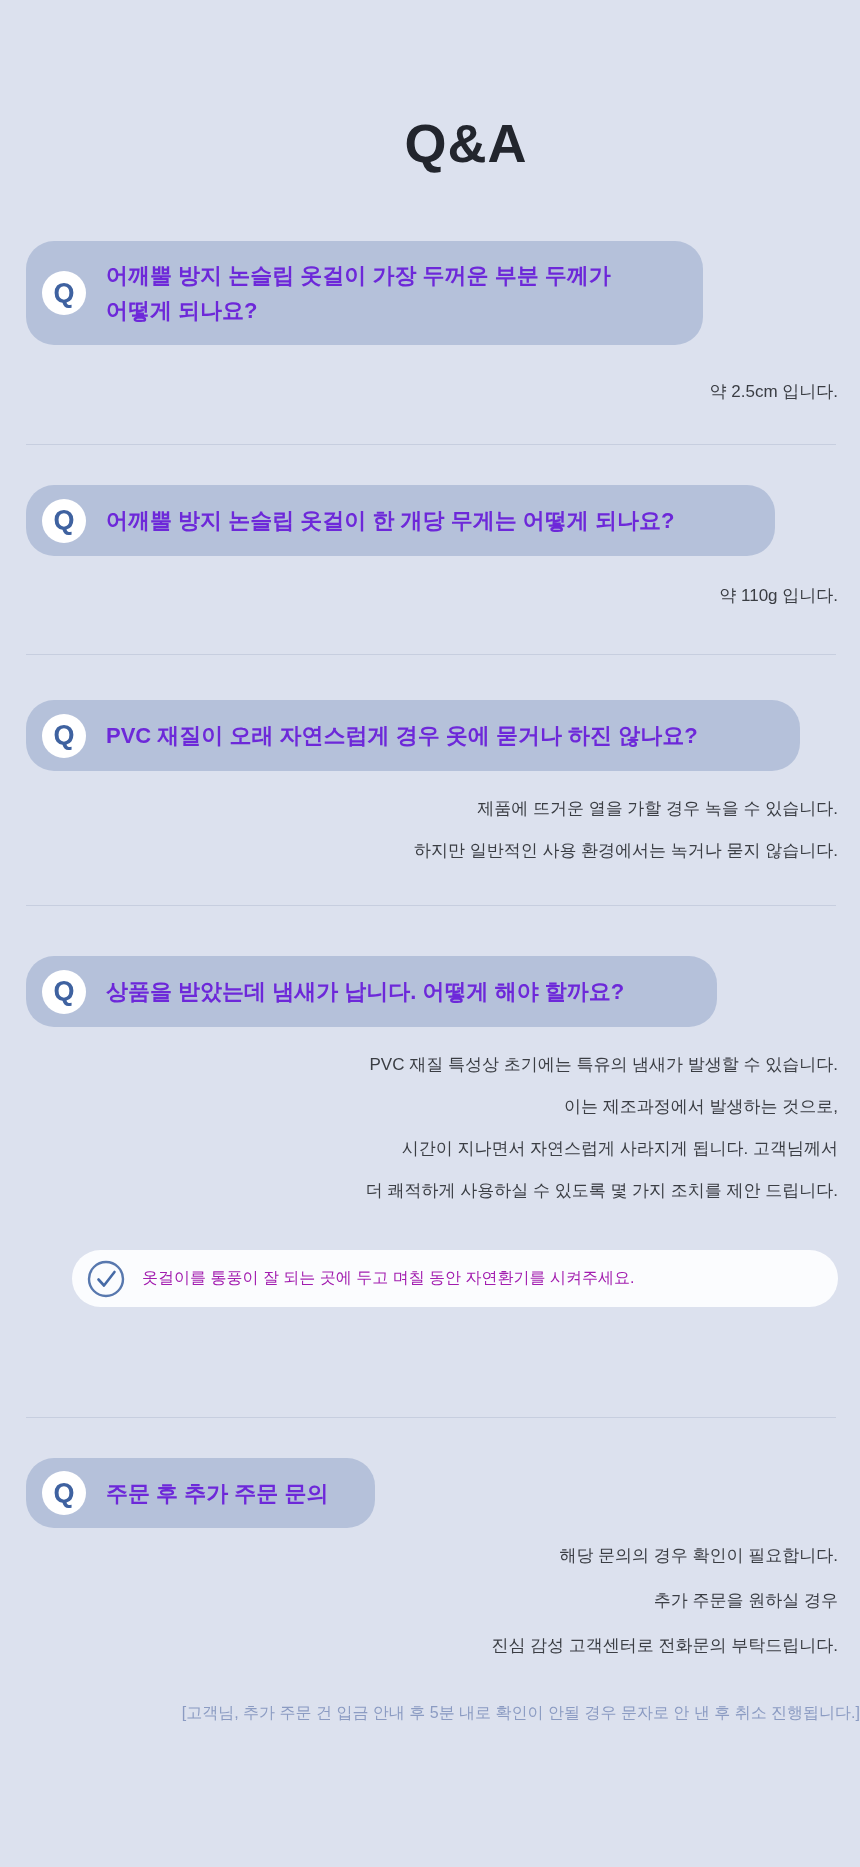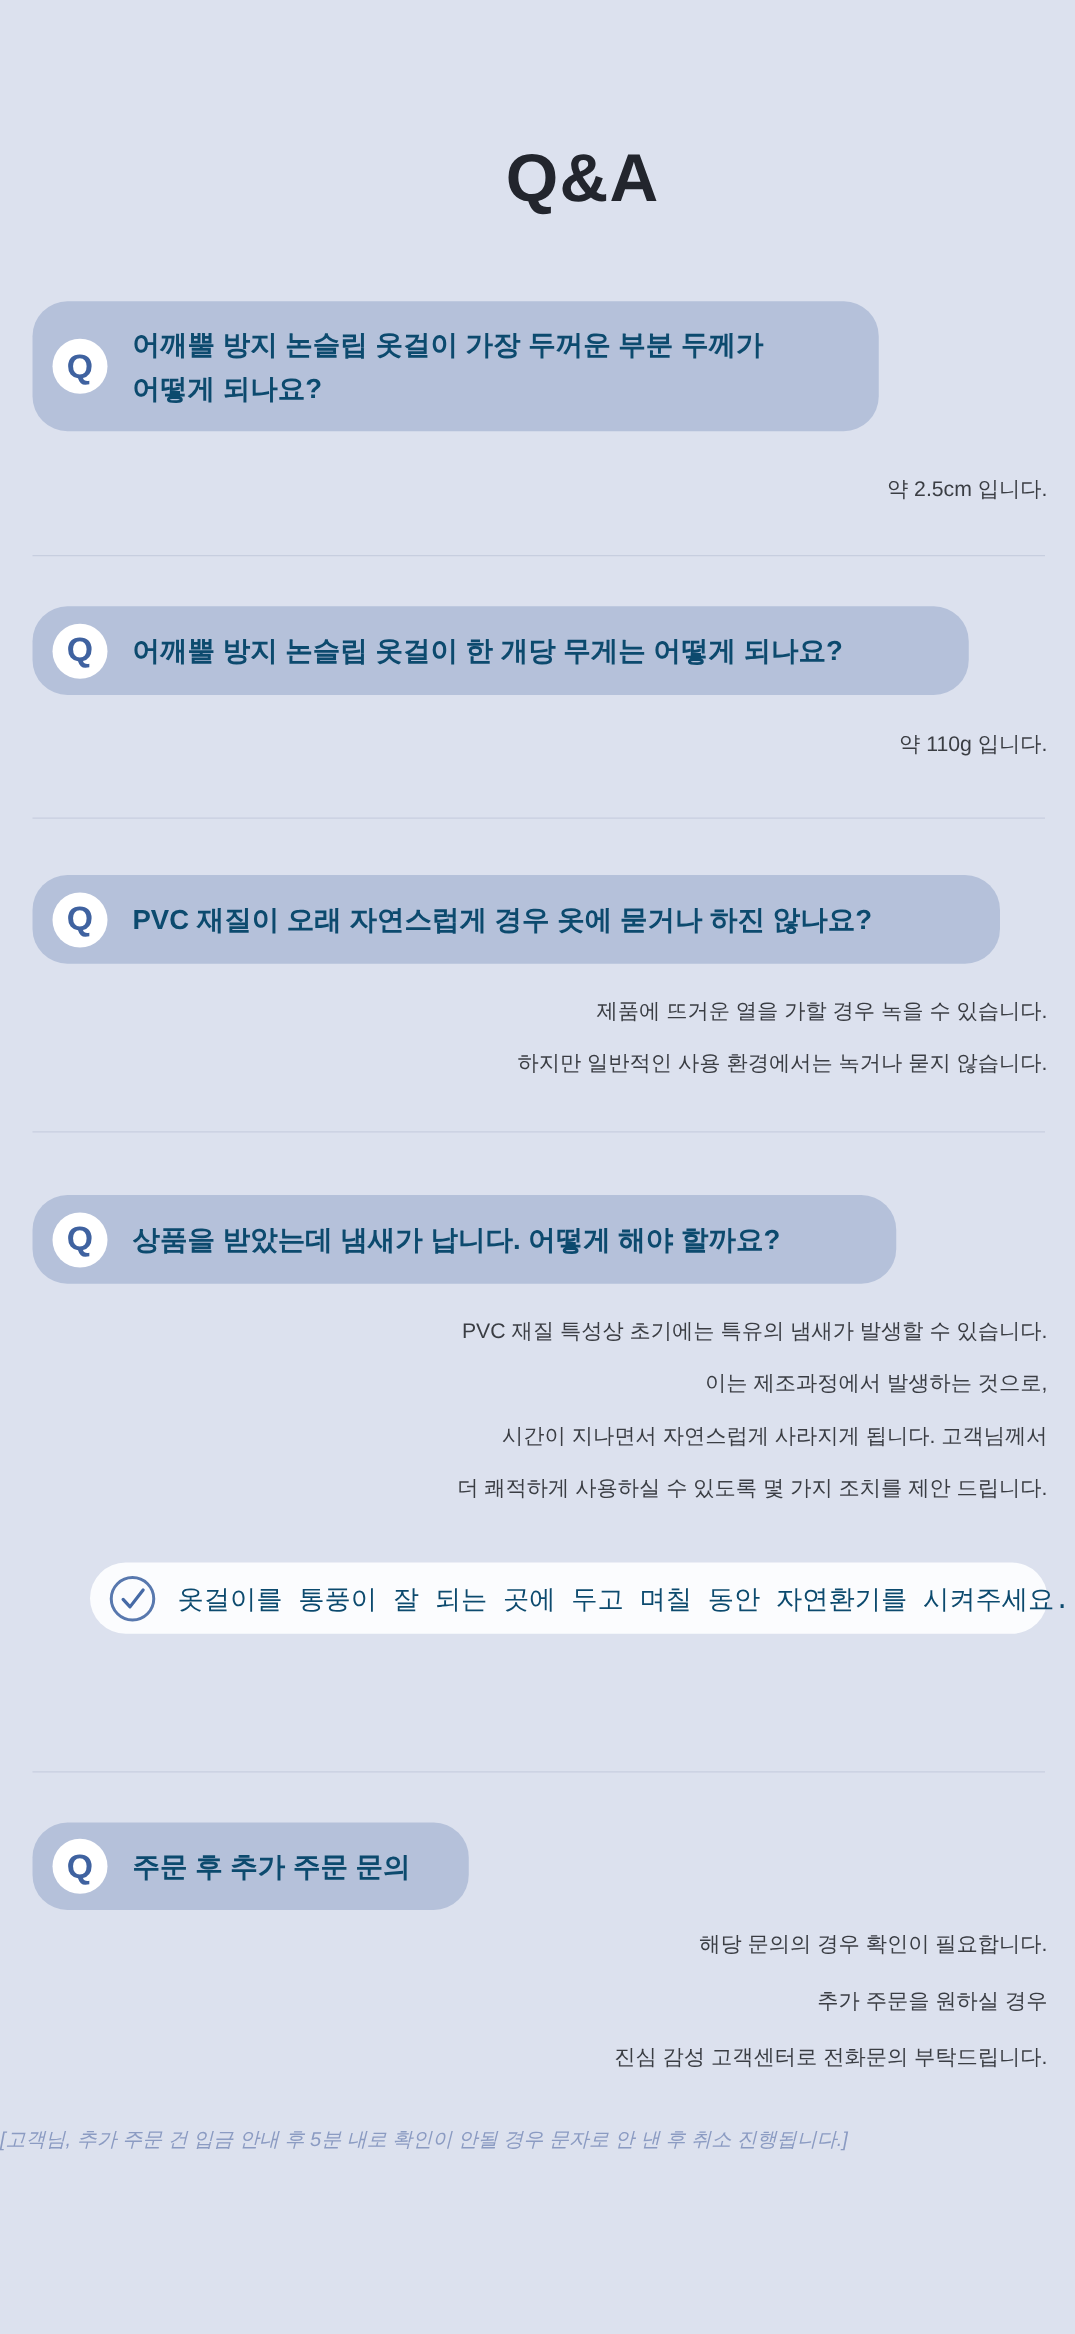--- a/index.html
+++ b/index.html
@@ -40,21 +40,21 @@
     background: #ffffff;
     color: #3f62a0;
     font-size: 27px;
     font-weight: 700;
     display: flex;
     align-items: center;
     justify-content: center;
     margin-right: 20px;
   }
   .q-text {
-    color: #0c4a6e;
+    color: #6d28d9;
     font-size: 22px;
     font-weight: 600;
     line-height: 35px;
     white-space: pre-line;
   }
   .answer {
     position: absolute;
     left: 0; right: 22px;
     text-align: right;
     color: #3a3d43;
@@ -73,34 +73,32 @@
     position: absolute;
     height: 57px;
     background: #fbfcfe;
     border-radius: 28.5px;
     display: flex;
     align-items: center;
     padding: 0 18px 0 14px;
   }
   .check-icon { flex: 0 0 auto; margin-right: 16px; display: block; }
   .tip-text {
-    color: #0c4a6e;
-    font-size: 21px;
+    color: #a21caf;
+    font-size: 16px;
     white-space: nowrap;
-    font-family: Liberation Mono, monospace;
   }
   .fine-print {
     position: absolute;
     top: 1702px; left: 0;
     width: 100%;
-    text-align: left;
+    text-align: right;
     color: #8b9bc2;
     font-size: 16px;
     line-height: 22px;
-    font-style: italic;
   }
   
   #bubble-1 { top: 241px; width: 677px; height: 104px; }
   #answer-1 { top: 371px; }
   #divider-1 { top: 444px; }
   #bubble-2 { top: 485px; width: 749px; height: 71px; }
   #answer-2 { top: 575px; }
   #divider-2 { top: 654px; }
   #bubble-3 { top: 700px; width: 774px; height: 71px; }
   #answer-3 { top: 788px; text-align: right; }

